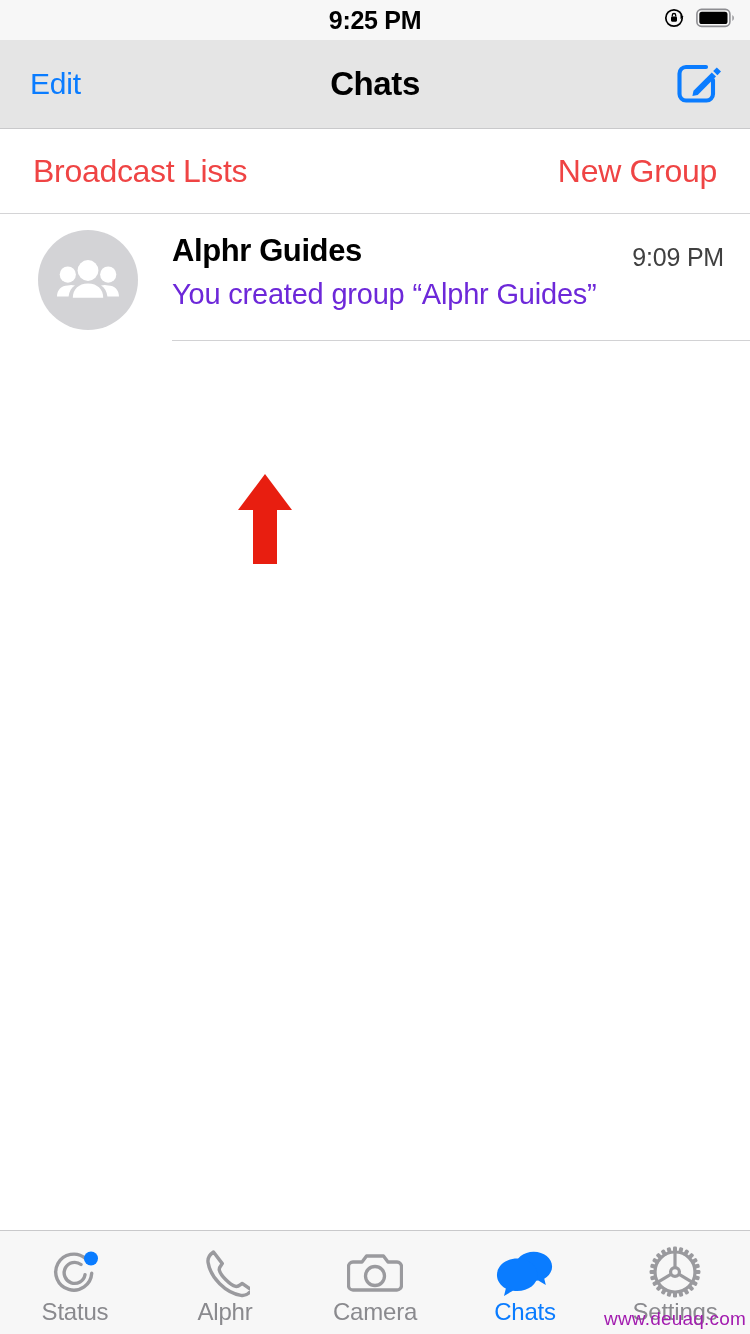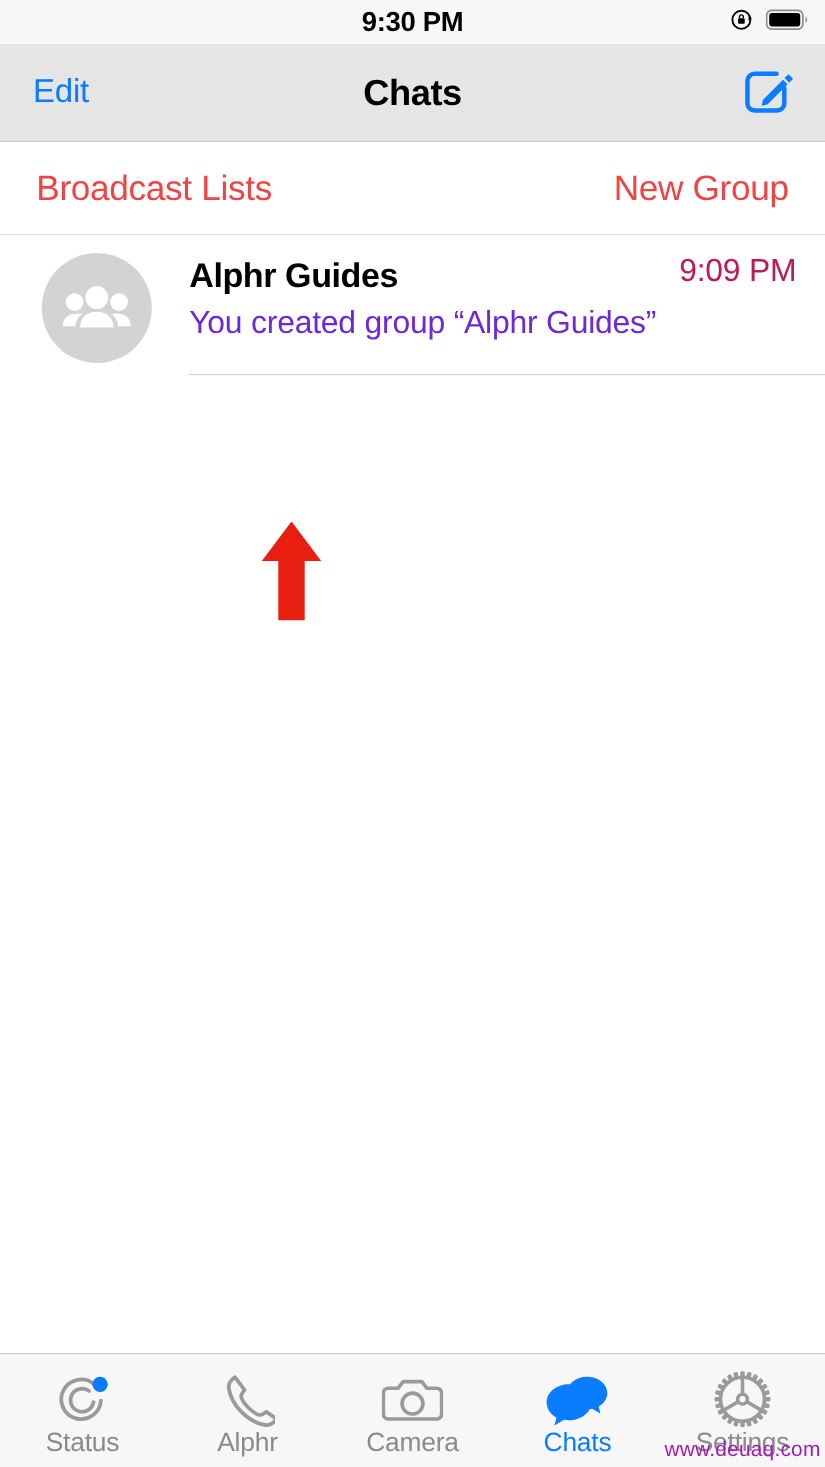--- a/index.html
+++ b/index.html
@@ -111,30 +111,30 @@
   }
   .chat-main {
     flex:1 1 auto;
     margin-left:34px;
     margin-right:0;
     padding-right:26px;
     position:relative;
     height:111px;
   }
   .chat-top {
-    display:flex; align-items:flex-start;
+    display:flex; align-items:flex-end;
     justify-content:space-between;
   }
   .chat-name {
     font-size:31px; font-weight:bold;
     color:#000; letter-spacing:-0.4px;
     line-height:42px;
   }
   .chat-time {
-    font-size:29px; color:#be185d;
+    font-size:25px; color:#404040;
     letter-spacing:-0.2px;
     white-space:nowrap;
     padding-left:12px;
   }
   .chat-preview {
     font-size:29px; color:#6d28d9;
     letter-spacing:-0.2px;
     line-height:40px;
     margin-top:2px;
     white-space:nowrap;
@@ -197,21 +197,21 @@
     z-index:30;
     pointer-events:none;
   }
 </style>
 </head>
 <body>
 
 <div id="phone">
 
   <div class="status-bar">
-    <div class="sb-time">9:30 PM</div>
+    <div class="sb-time">9:25 PM</div>
     <div class="sb-right">
       <span>
         <svg width="24" height="24" viewBox="0 0 24 24">
           <circle cx="11" cy="12" r="8.2" fill="none" stroke="#000" stroke-width="1.7"></circle>
           <rect x="8" y="10.5" width="6" height="5.2" rx="1.1" fill="#000"></rect>
           <path d="M9.3 10.5 v-1.3 a1.7 1.7 0 0 1 3.4 0 v1.3" fill="none" stroke="#000" stroke-width="1.3"></path>
           <path d="M17.5 8.5 l3 2.2 l-3 2.2 z" fill="#000"></path>
         </svg>
       </span>
       <span>

